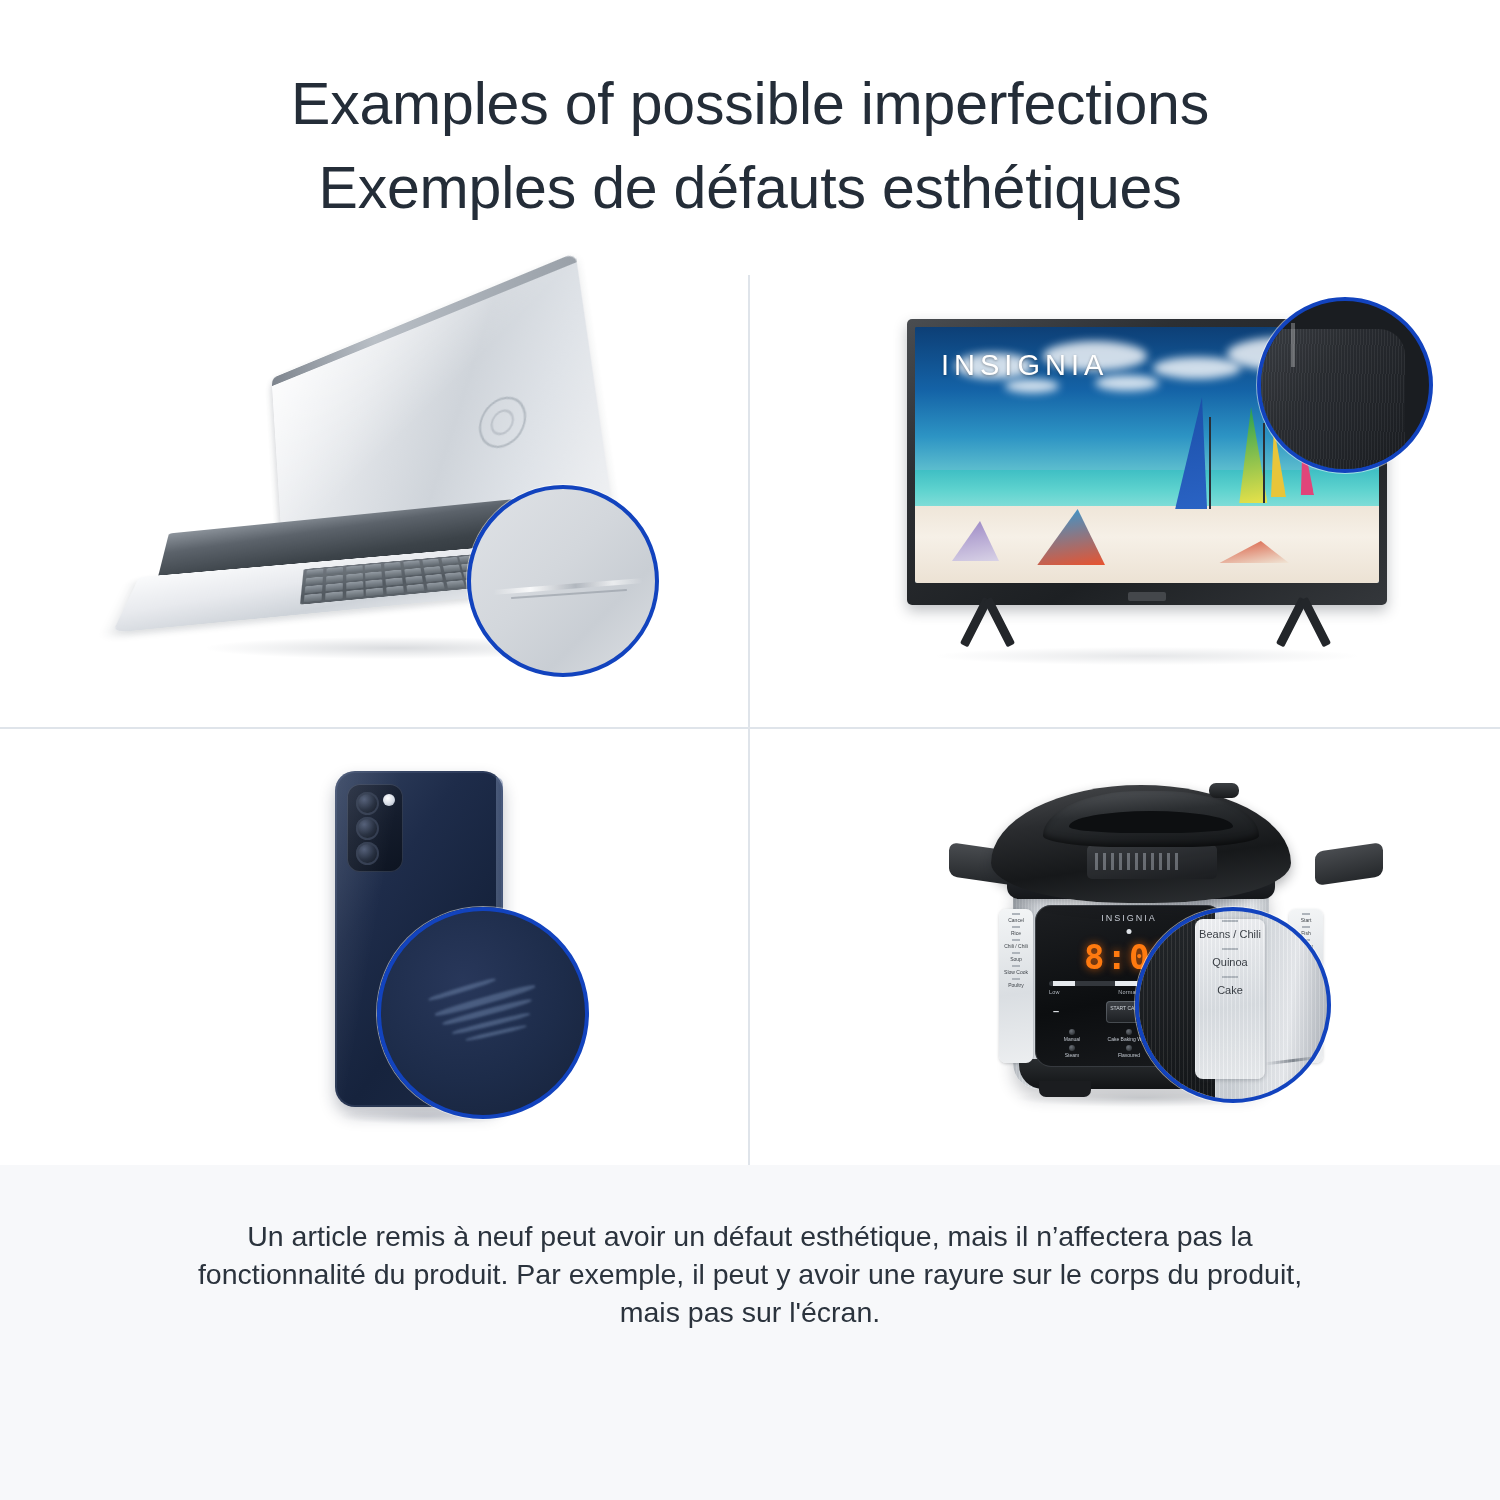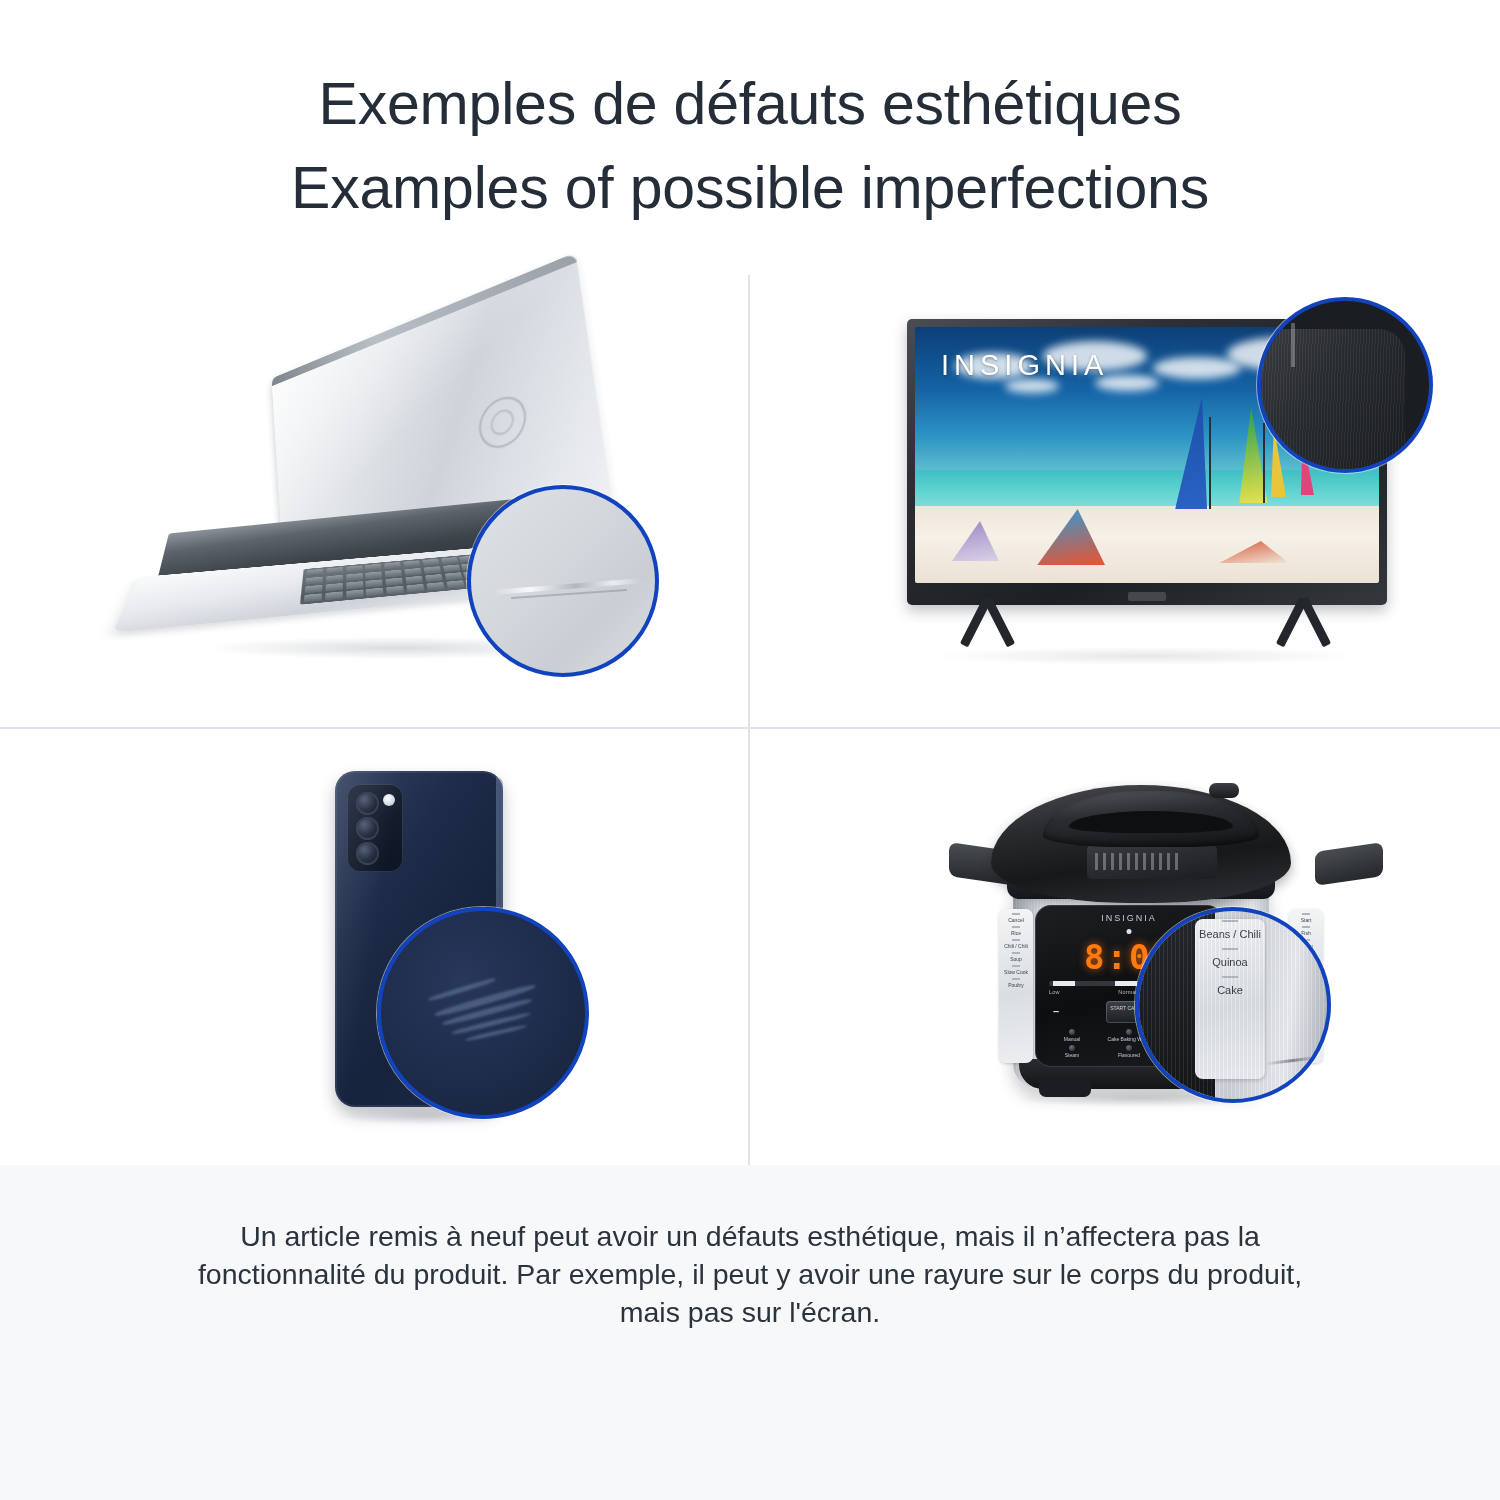--- a/index.html
+++ b/index.html
@@ -491,22 +491,22 @@
     font-weight:400;
   }
   .caption p + p{ margin-top:28px; }
 </style>
 </head>
 <body>
 
 <div id="page">
 
   <div class="heading-block">
+    <div class="heading-line">Examples of possible imperfections</div>
     <div class="heading-line">Exemples de défauts esthétiques</div>
-    <div class="heading-line">Examples of possible imperfections</div>
   </div>
 
   <div class="grid">
     <div class="vdiv"></div>
     <div class="hdiv"></div>
 
     <div class="cell cell-tl">
       <div class="stage">
         <div class="lap-wrap">
           <div class="lap-shadow"></div>
@@ -734,16 +734,16 @@
                 <li>Cake</li>
               </ul>
             <div class="scr"></div>
           </div>
         </div>
       </div>
     </div>
   </div>
 
   <div class="caption">
-    <p>Un article remis à neuf peut avoir un défauts esthétique, mais il n’affectera pas la fonctionnalité du produit. Par exemple, il peut y avoir une rayure sur le corps du produit, mais pas sur l'écran.</p>
+    <p>Un article remis à neuf peut avoir un défaut esthétique, mais il n’affectera pas la fonctionnalité du produit. Par exemple, il peut y avoir une rayure sur le corps du produit, mais pas sur l'écran.</p>
   </div>
 
 </div>
 
 </body></html>

